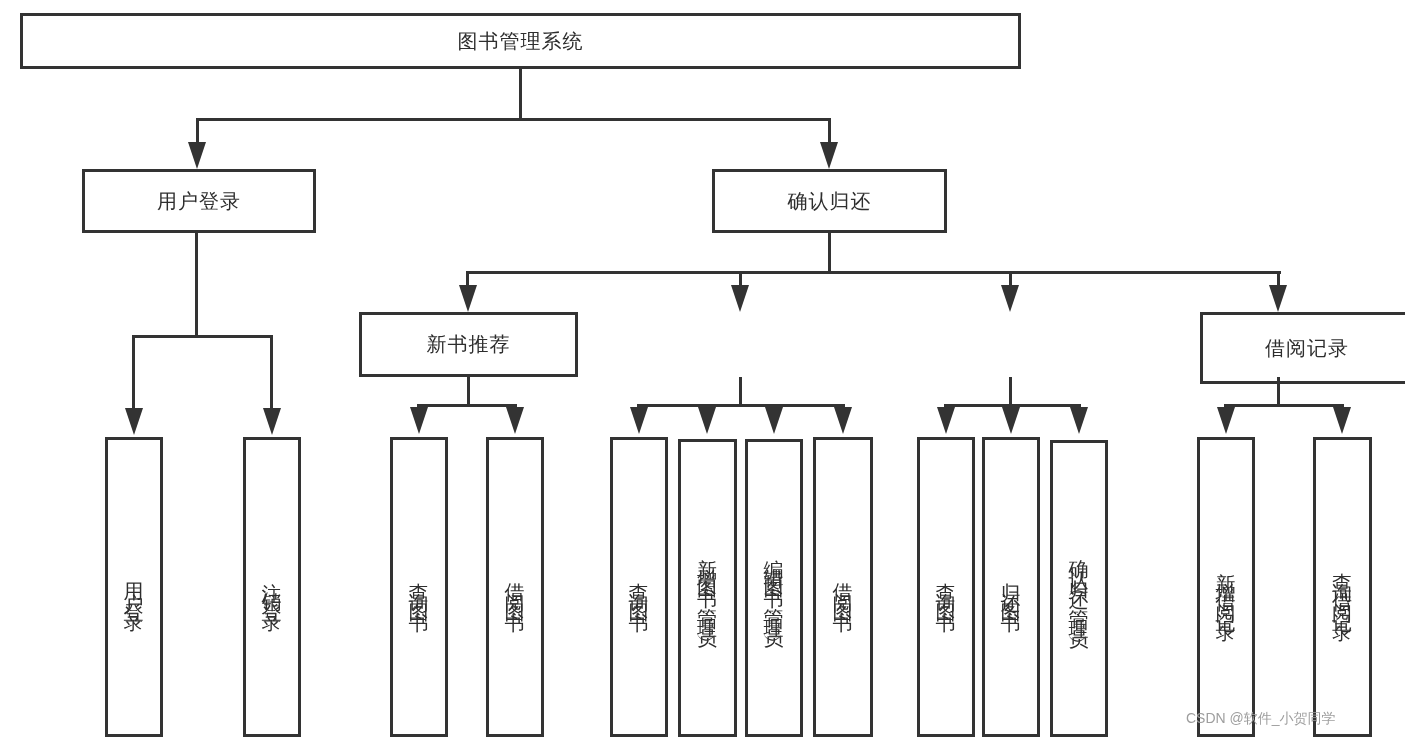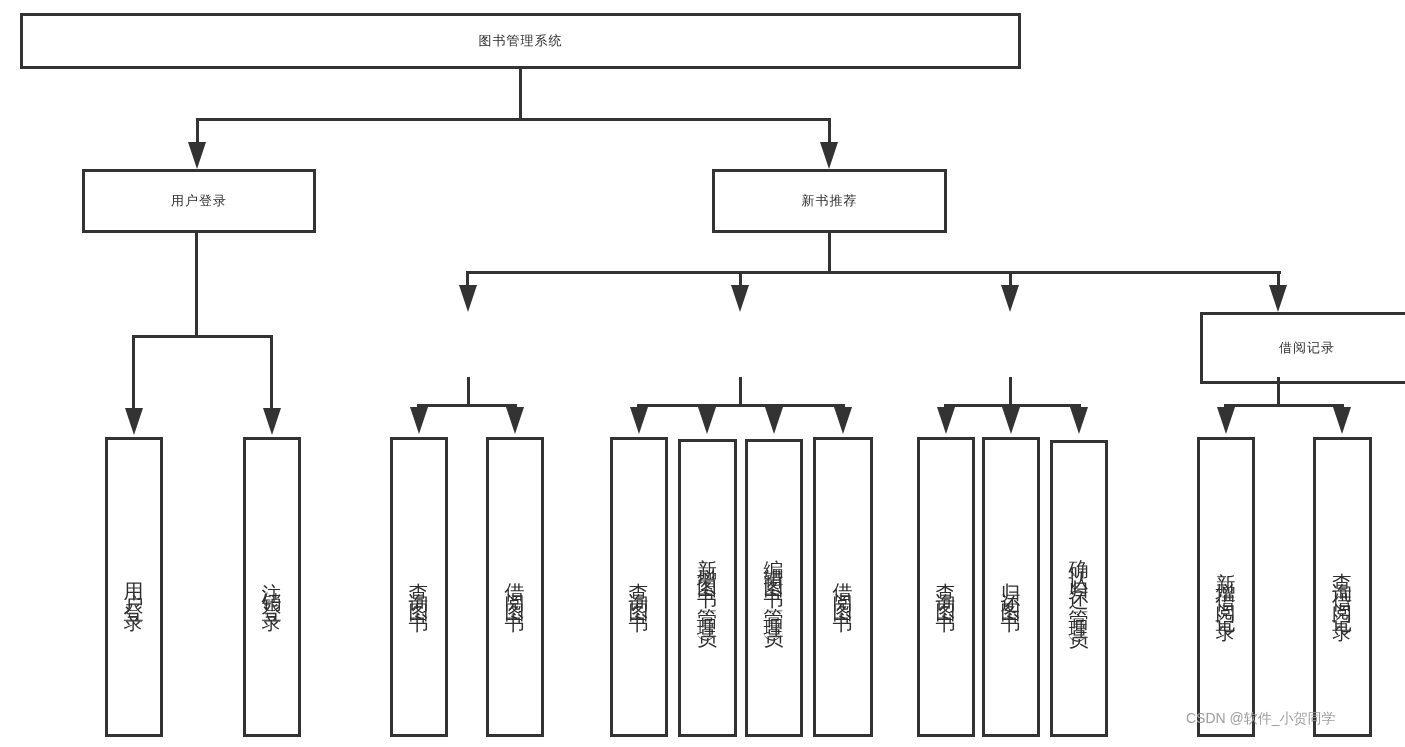--- a/index.html
+++ b/index.html
@@ -24,21 +24,21 @@
     position:absolute;
     box-sizing:border-box;
     border:3px solid var(--line);
     background:#ffffff;
     display:flex;
     align-items:center;
     justify-content:center;
     color:var(--text);
   }
   .h-box{
-    font-size:13px;
+    font-size:20px;
     letter-spacing:1px;
   }
   .v-box .v-text{
     writing-mode:vertical-rl;
     text-orientation:mixed;
     font-size:20px;
     letter-spacing:10px;
     line-height:1.1;
     color:var(--text);
   }
@@ -68,23 +68,26 @@
 
   <div class="box h-box" style="left:20px;top:13px;width:1001px;height:56px;">
     <span>图书管理系统</span>
   </div>
 
   <div class="box h-box" style="left:82px;top:169px;width:234px;height:64px;">
     <span>用户登录</span>
   </div>
 
   <div class="box h-box" style="left:712px;top:169px;width:235px;height:64px;">
+    <span>确认归还</span>
+  </div>
+
+  <div class="box h-box" style="left:359px;top:312px;width:219px;height:65px;">
     <span>新书推荐</span>
   </div>
-
 
 
 
   <div class="box h-box" style="left:1171px;top:312px;width:214px;height:72px;margin-left:29px;">
     <span>借阅记录</span>
   </div>
 
   <div class="box v-box" style="left:105px;top:437px;width:58px;height:300px;">
     <span class="v-text">用户登录</span>
   </div>

